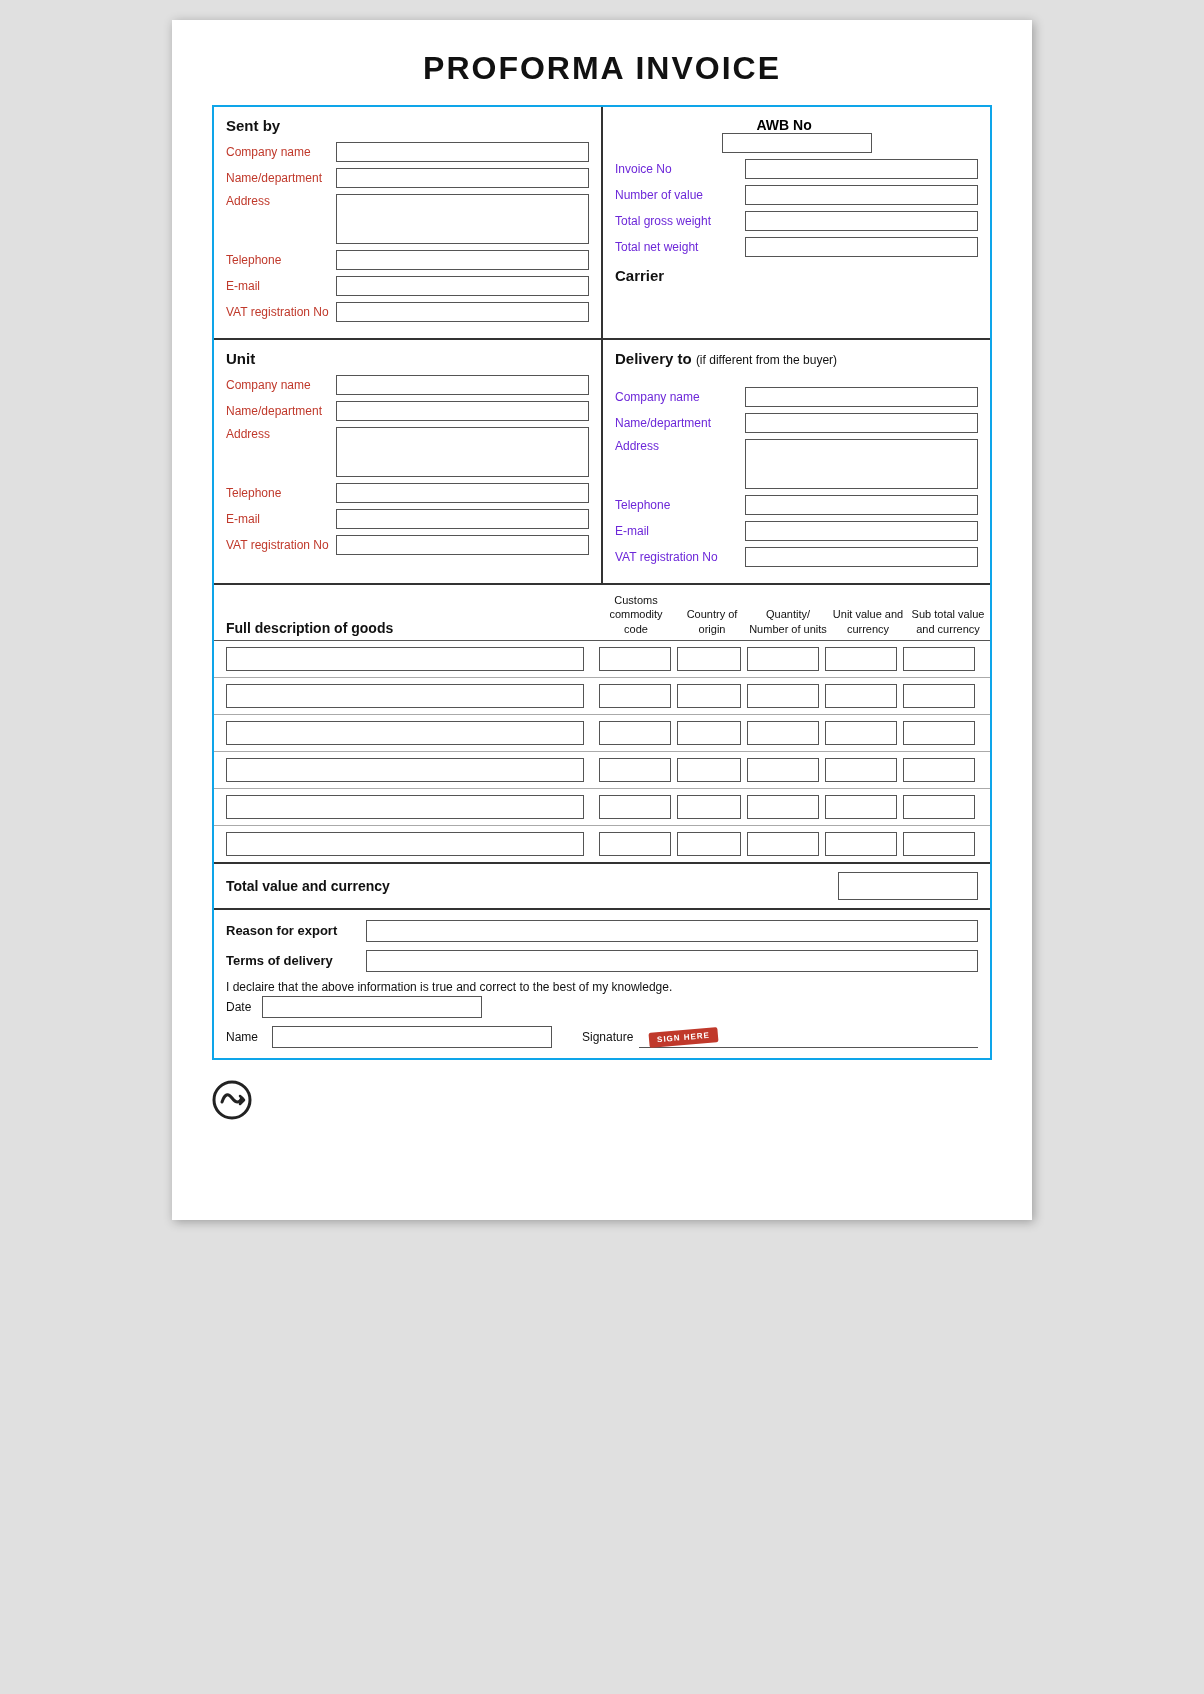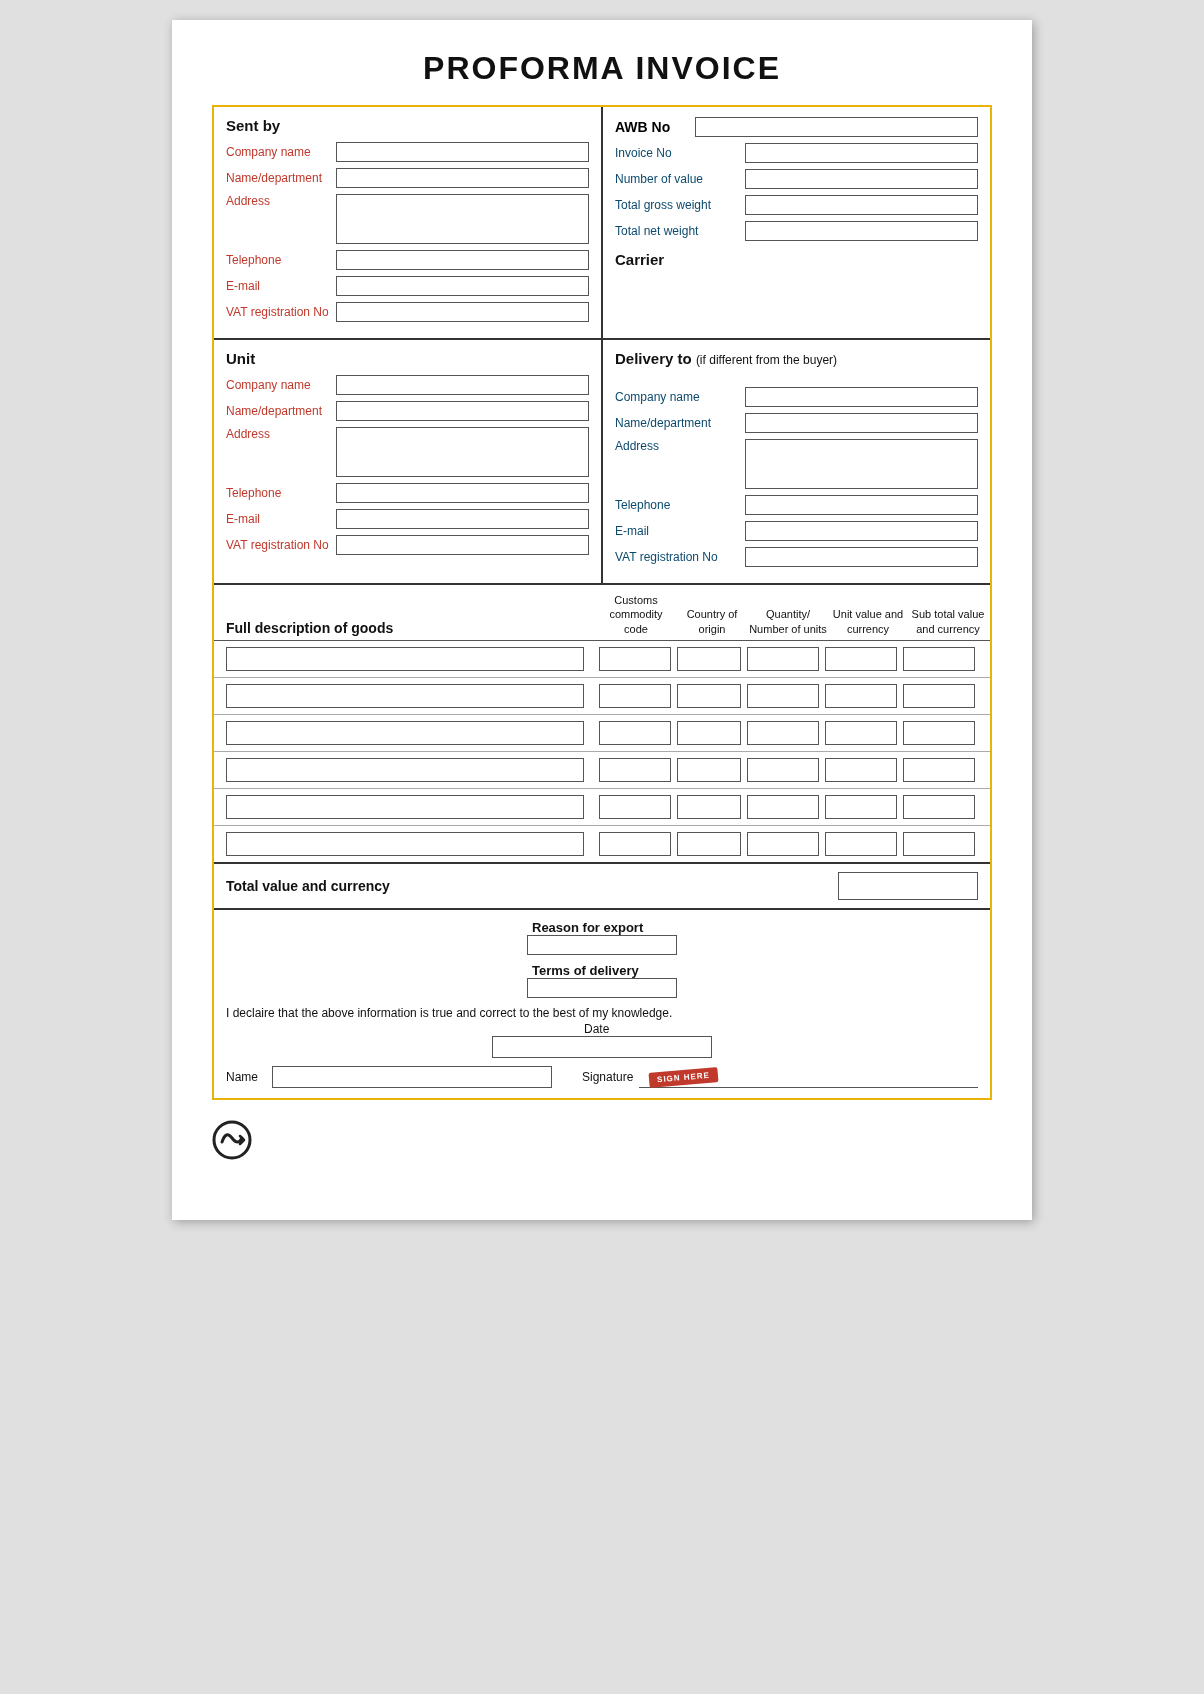--- a/index.html
+++ b/index.html
@@ -21,21 +21,21 @@
     }
     .title {
       text-align: center;
       font-size: 32px;
       font-weight: 900;
       letter-spacing: 2px;
       margin-bottom: 18px;
       color: #111;
     }
     .outer-border {
-      border: 2px solid #eab308;
+      border: 2px solid #0ea5e9;
     }
     
     .top-section {
       display: flex;
       border-bottom: 2px solid #333;
     }
     .sent-by-col {
       flex: 1;
       border-right: 2px solid #333;
       padding: 10px 12px;
@@ -55,21 +55,21 @@
       align-items: center;
       margin-bottom: 6px;
     }
     .field-label {
       color: #c0392b;
       font-size: 12px;
       min-width: 110px;
       flex-shrink: 0;
     }
     .field-label-black {
-      color: #0c4a6e;
+      color: #6d28d9;
       font-size: 12px;
       min-width: 130px;
       flex-shrink: 0;
     }
     .field-input {
       border: 1px solid #555;
       height: 20px;
       flex: 1;
       background: #fff;
     }
@@ -186,21 +186,20 @@
       background: #fff;
     }
     
     .footer-section {
       padding: 10px 12px;
     }
     .footer-row {
       display: flex;
       align-items: center;
       margin-bottom: 8px;
-      flex-direction: column;
     }
     .footer-label {
       font-weight: 700;
       font-size: 13px;
       color: #111;
       min-width: 140px;
     }
     .footer-input {
       border: 1px solid #555;
       height: 22px;
@@ -262,20 +261,21 @@
       padding: 0 3px;
       font-size: 11px;
       background: transparent;
       width: 100%;
       height: 100%;
     }
     .awb-row {
       display: flex;
       align-items: center;
       margin-bottom: 6px;
+      flex-direction: column;
     }
     .awb-label {
       font-weight: 700;
       font-size: 14px;
       min-width: 80px;
     }
   </style>
 </head>
 <body>
 

